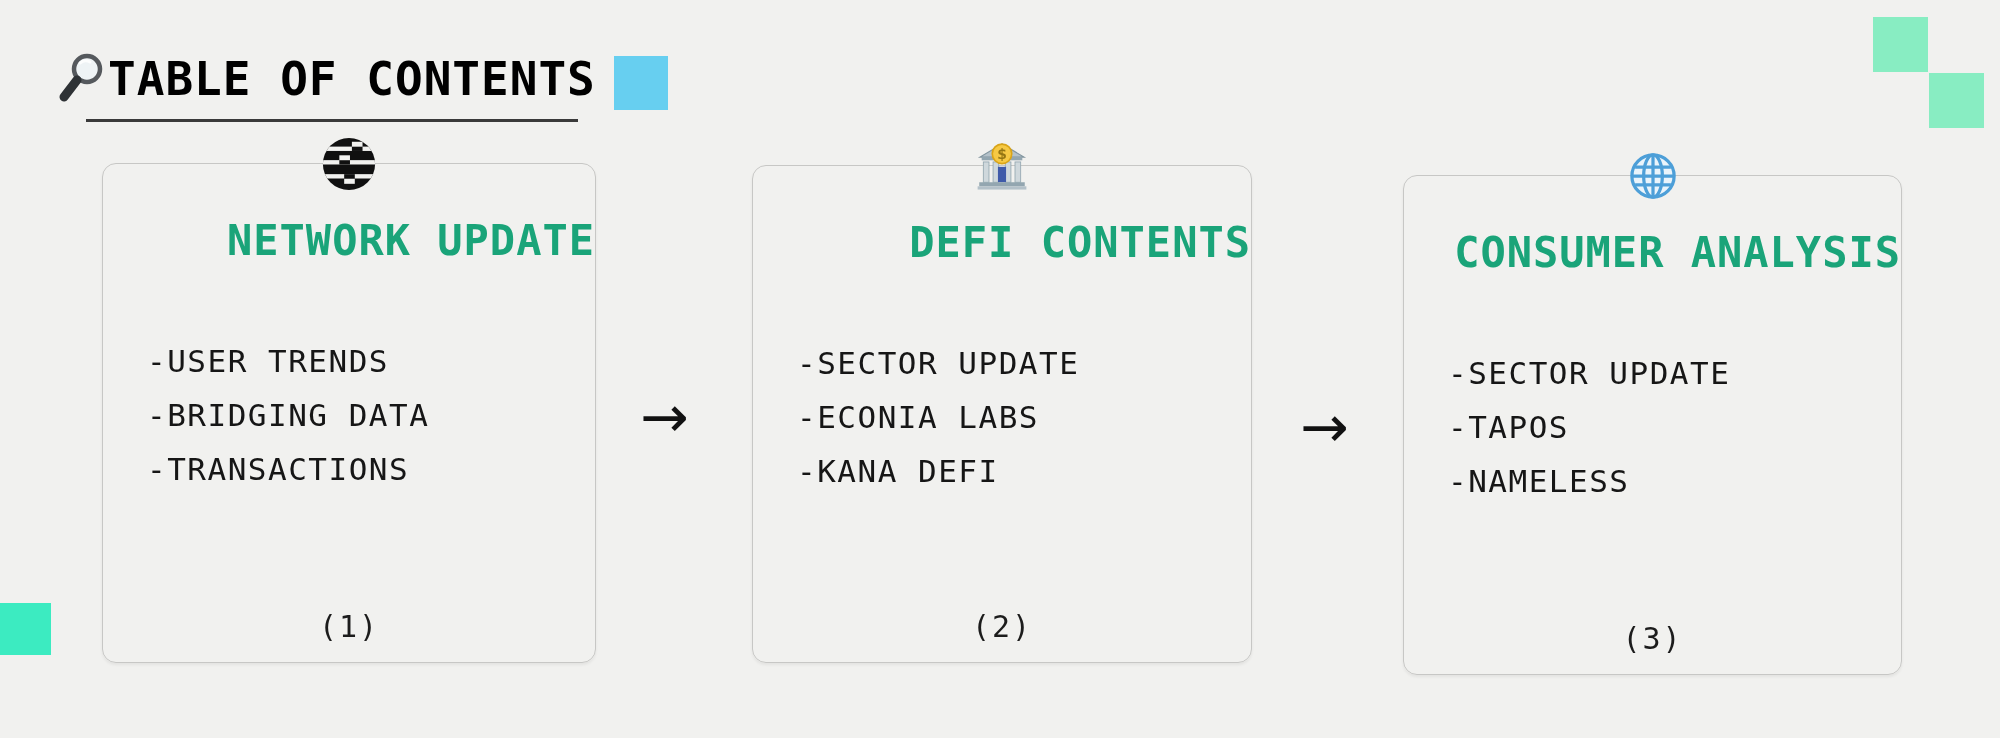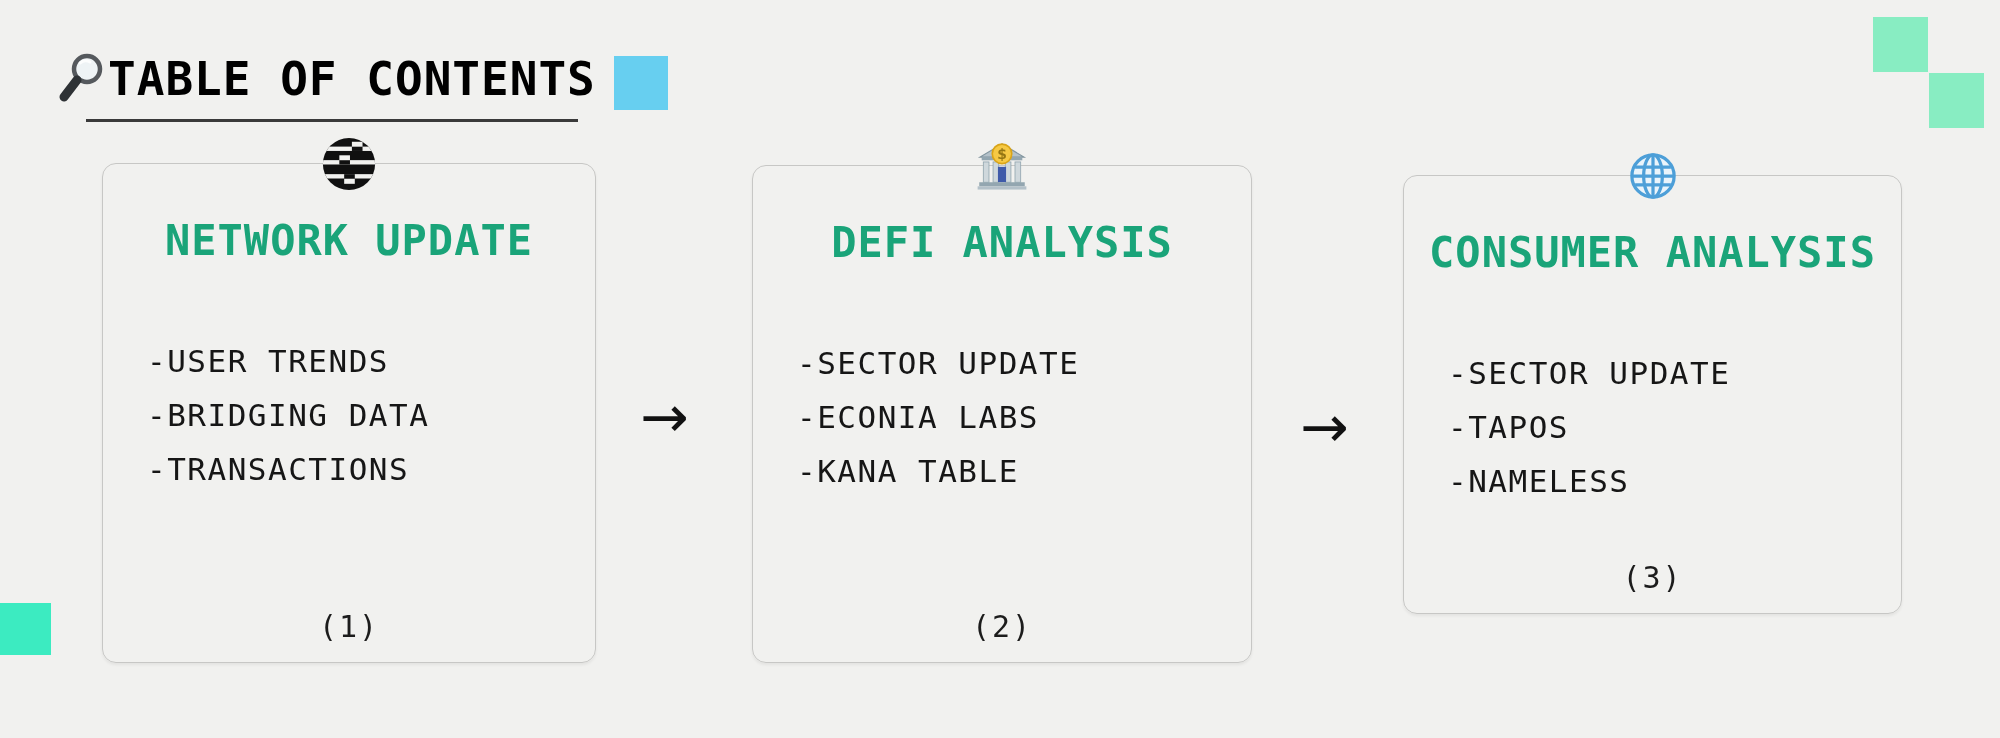--- a/index.html
+++ b/index.html
@@ -41,28 +41,28 @@
   
   .card{
     position:absolute;
     border:1.5px solid var(--card-border);
     border-radius:14px;
     background:transparent;
     box-shadow:0 2px 3px rgba(0,0,0,0.06);
   }
   .card-1{left:102px;top:163px;width:494px;height:500px;}
   .card-2{left:752px;top:165px;width:500px;height:498px;}
-  .card-3{left:1403px;top:175px;width:499px;height:439px;padding-left:48px;}
+  .card-3{left:1403px;top:175px;width:499px;height:500px;padding-left:48px;}
   .card-icon{
     position:absolute;left:50%;transform:translate(-50%,-50%);top:0;
     display:flex;align-items:center;justify-content:center;
   }
   .card-title{
     position:absolute;left:0;right:0;top:52px;
-    text-align:center;
+    text-align:right;
     font-size:42px;font-weight:bold;letter-spacing:1px;
     color:var(--accent-green);white-space:nowrap;
   }
   .card-items{
     position:absolute;left:44px;top:170px;
     list-style:none;
     font-size:31px;letter-spacing:1.5px;line-height:54px;
     color:var(--text);white-space:nowrap;
   }
   .card-page-number{
@@ -141,25 +141,25 @@
         <rect x="21" y="27" width="7" height="25" fill="#cfd8dc" stroke="#90a4ae" stroke-width="1"></rect>
         <rect x="36" y="27" width="7" height="25" fill="#cfd8dc" stroke="#90a4ae" stroke-width="1"></rect>
         <rect x="48" y="27" width="7" height="25" fill="#cfd8dc" stroke="#90a4ae" stroke-width="1"></rect>
         <rect x="27" y="33" width="10" height="19" fill="#3f5aa9"></rect>
         <rect x="4" y="52" width="56" height="5" fill="#93a6b0"></rect>
         <rect x="2" y="57" width="60" height="4" fill="#b4c1c9"></rect>
         <circle cx="32" cy="17" r="12" fill="#f6c944" stroke="#d9a418" stroke-width="2"></circle>
         <text x="32" y="23" text-anchor="middle" font-family="DejaVu Sans, sans-serif" font-size="17" font-weight="bold" fill="#947512">$</text>
       </svg>
     </span>
-    <h2 class="card-title">DEFI ANALYSIS</h2>
+    <h2 class="card-title">DEFI CONTENTS</h2>
     <ul class="card-items">
       <li>-SECTOR UPDATE</li>
       <li>-ECONIA LABS</li>
-      <li>-KANA TABLE</li>
+      <li>-KANA DEFI</li>
     </ul>
     <div class="card-page-number">(2)</div>
   </section>
 
   <div class="flow-arrow flow-arrow-2">→</div>
 
   <section class="card card-3">
     <span class="card-icon">
       <svg width="52" height="52" viewBox="0 0 64 64">
         <g fill="none" stroke="#4d9fd8" stroke-width="4">

